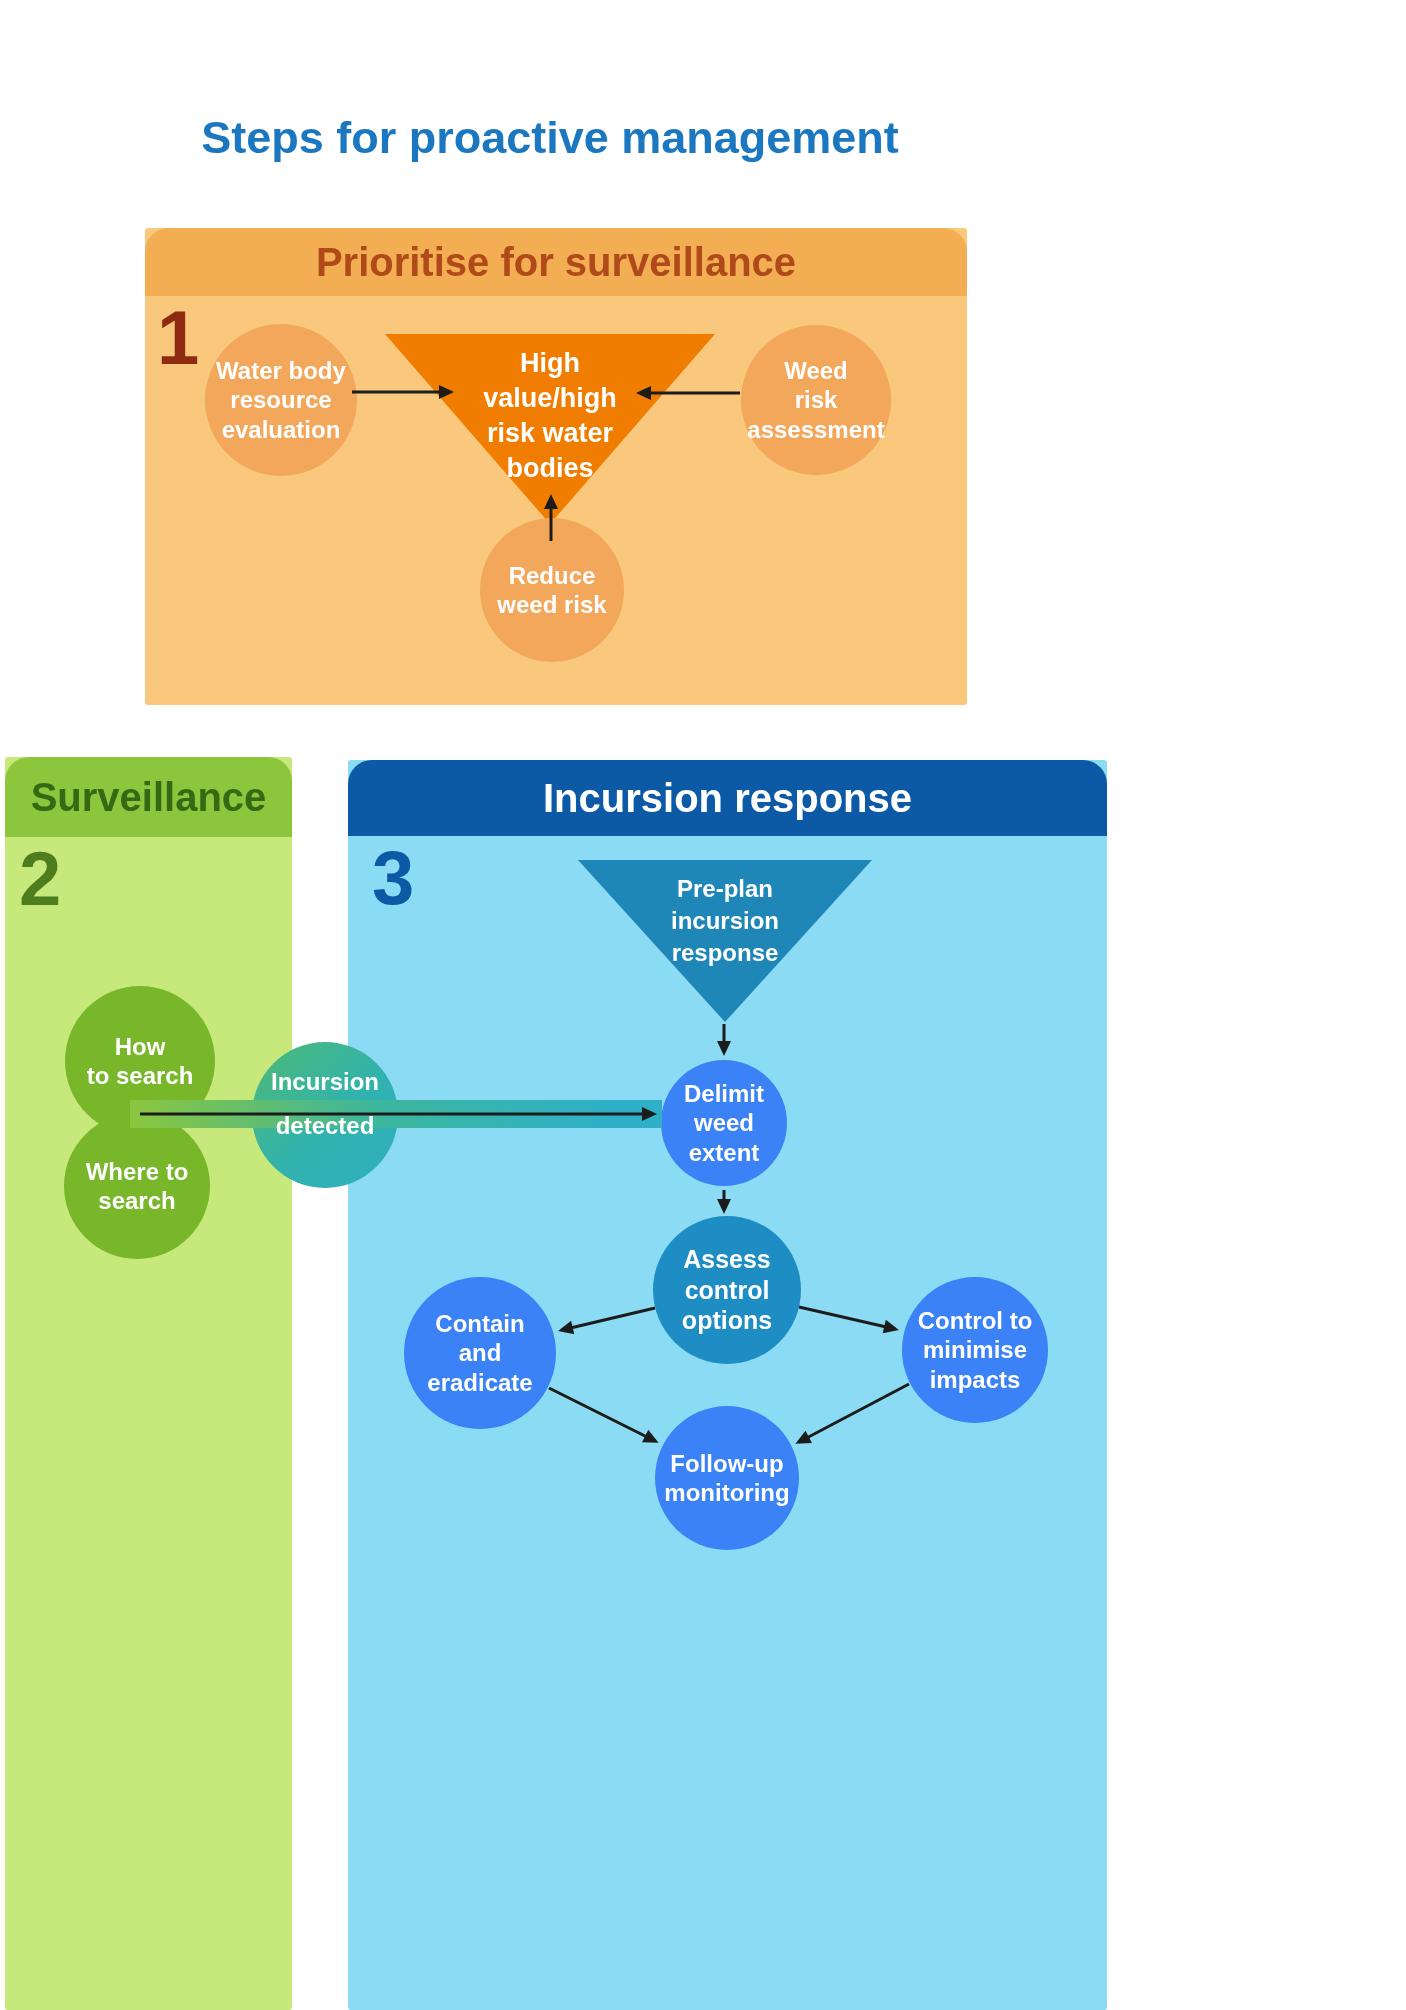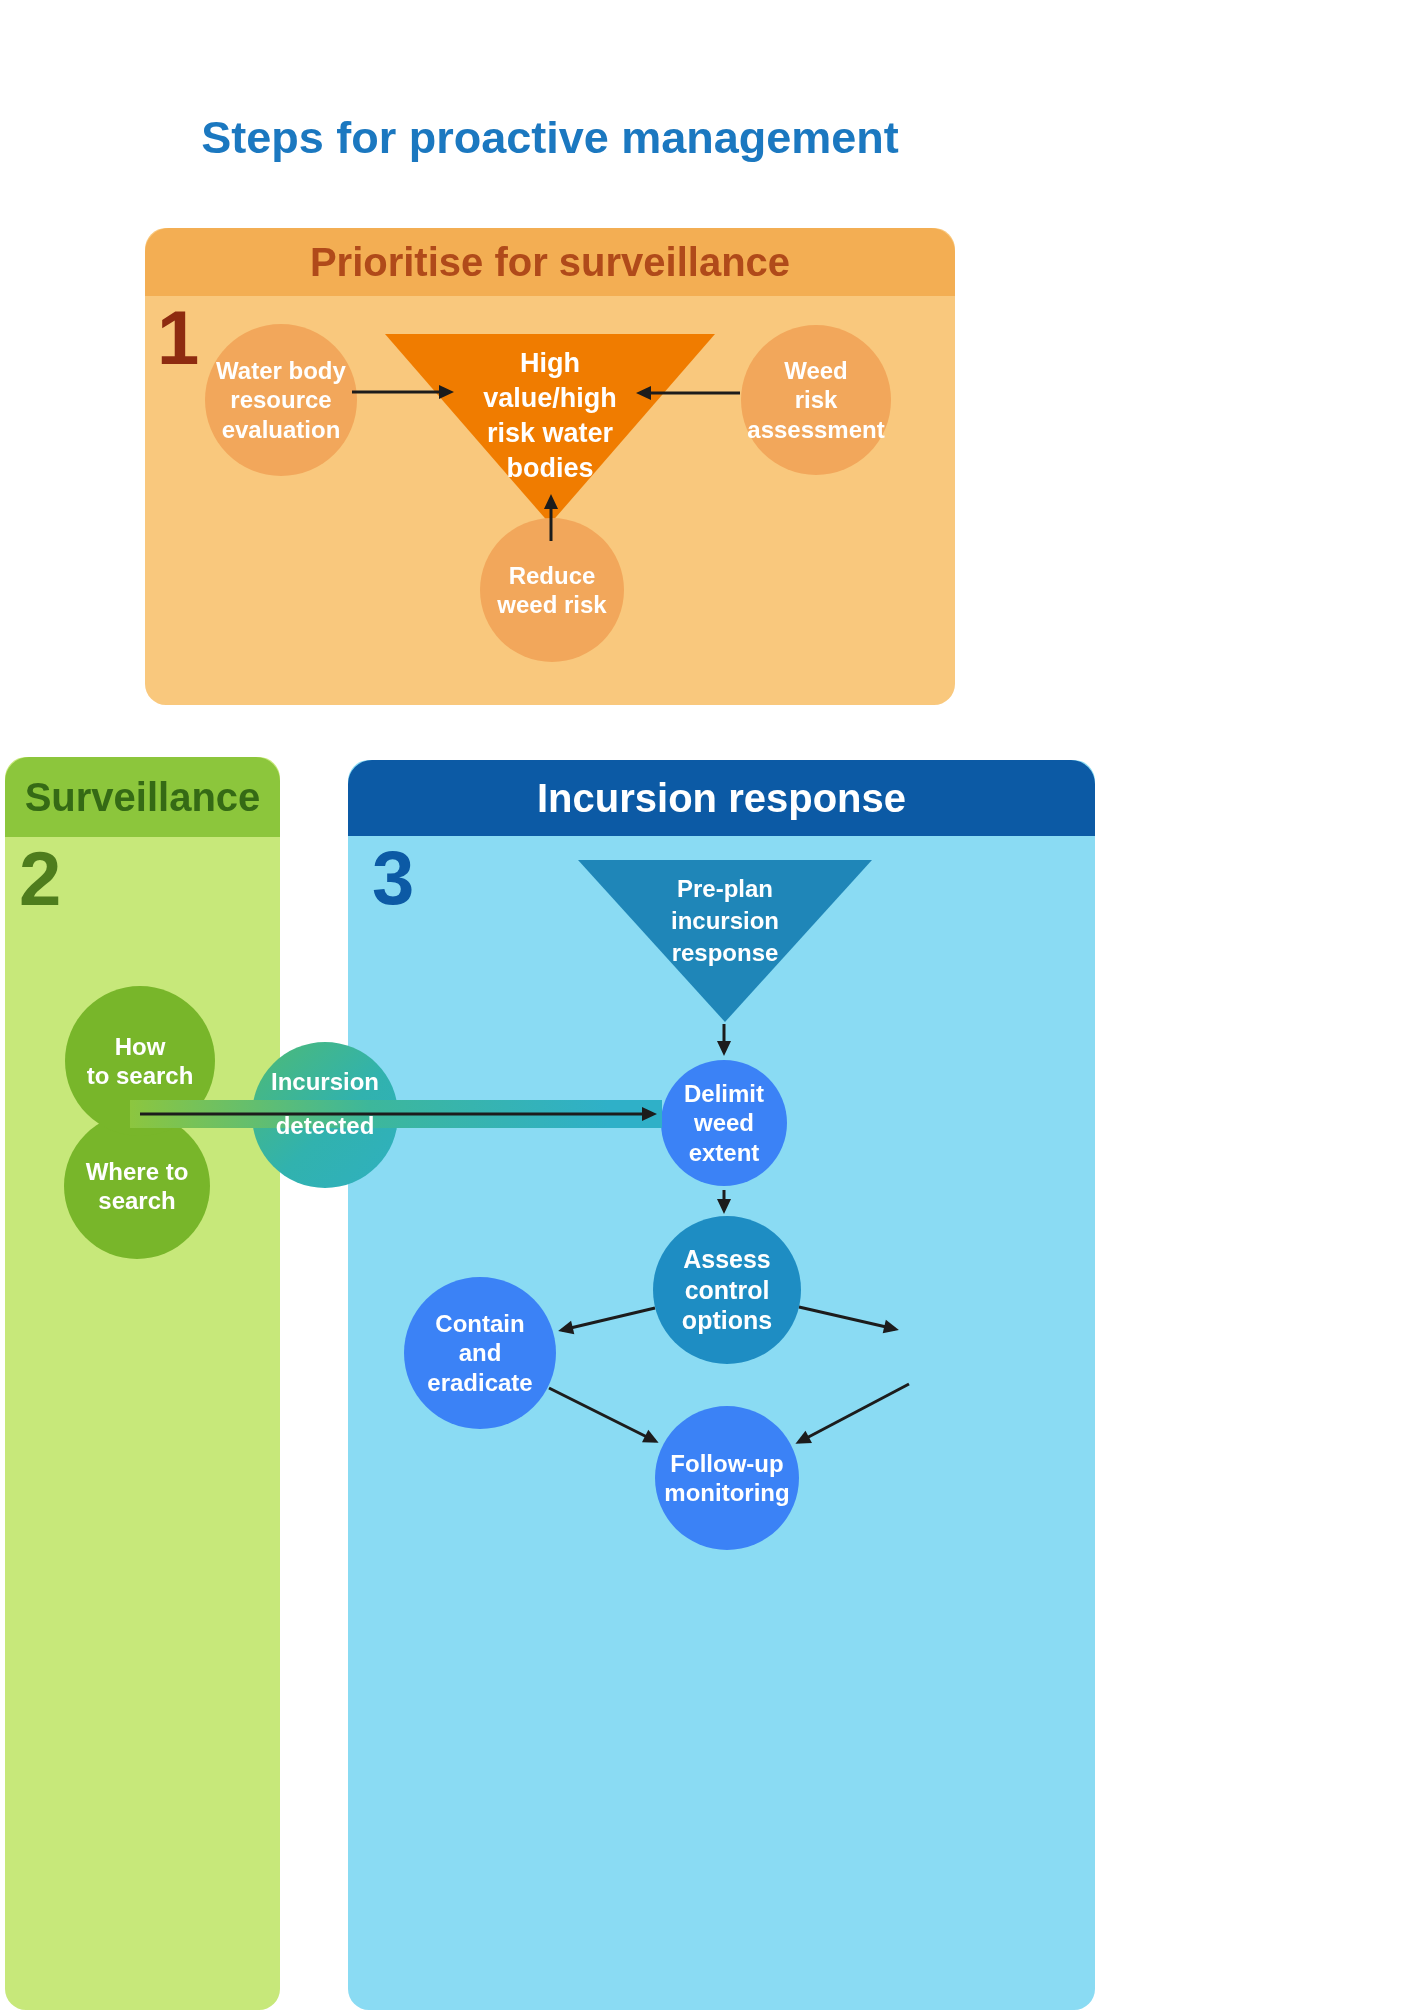--- a/index.html
+++ b/index.html
@@ -11,21 +11,21 @@
 
   .title {
     position:absolute; top:4px; left:0; width:1100px; text-align:center;
     font-size:63px; font-weight:700; color:#1a6cb5; letter-spacing:-1px;
   }
   .subtitle {
     position:absolute; top:112px; left:0; width:1100px; text-align:center;
     font-size:45px; font-weight:700; color:#1b78c0;
   }
 
-  .panel { position:absolute; border-radius:21px; }
+  .panel { position:absolute; border-radius:3px;padding-left:12px; }
   .panel-header {
     position:absolute; top:0; left:0; right:0;
     display:flex; align-items:center; justify-content:center;
     font-weight:700; border-radius:24px 24px 0 0;
   }
   .step-num { position:absolute; font-weight:700; line-height:1; }
 
   
   .panel1 { left:145px; top:228px; width:810px; height:477px; background:#f9c87d; }
   .p1h { height:68px; background:#f3ae53; color:#b04a1a; font-size:40px; }
@@ -127,20 +127,23 @@
 response</div>
     <div class="circle c-blue c-delimit ml">Delimit
 weed
 extent</div>
     <div class="circle c-bluedark c-assess ml">Assess
 control
 options</div>
     <div class="circle c-blue c-contain ml">Contain
 and
 eradicate</div>
+    <div class="circle c-blue c-control ml">Control to
+minimise
+impacts</div>
     <div class="circle c-blue c-followup ml">Follow-up
 monitoring</div>
   </section>
 
   <div class="circle c-incursion"></div>
   <div class="band"></div>
 
   <svg class="arrows" width="1406" height="2010" viewBox="0 0 1406 2010">
     <defs>
       <marker id="ah" markerUnits="userSpaceOnUse" markerWidth="20" markerHeight="20" refX="13" refY="10" orient="auto">

